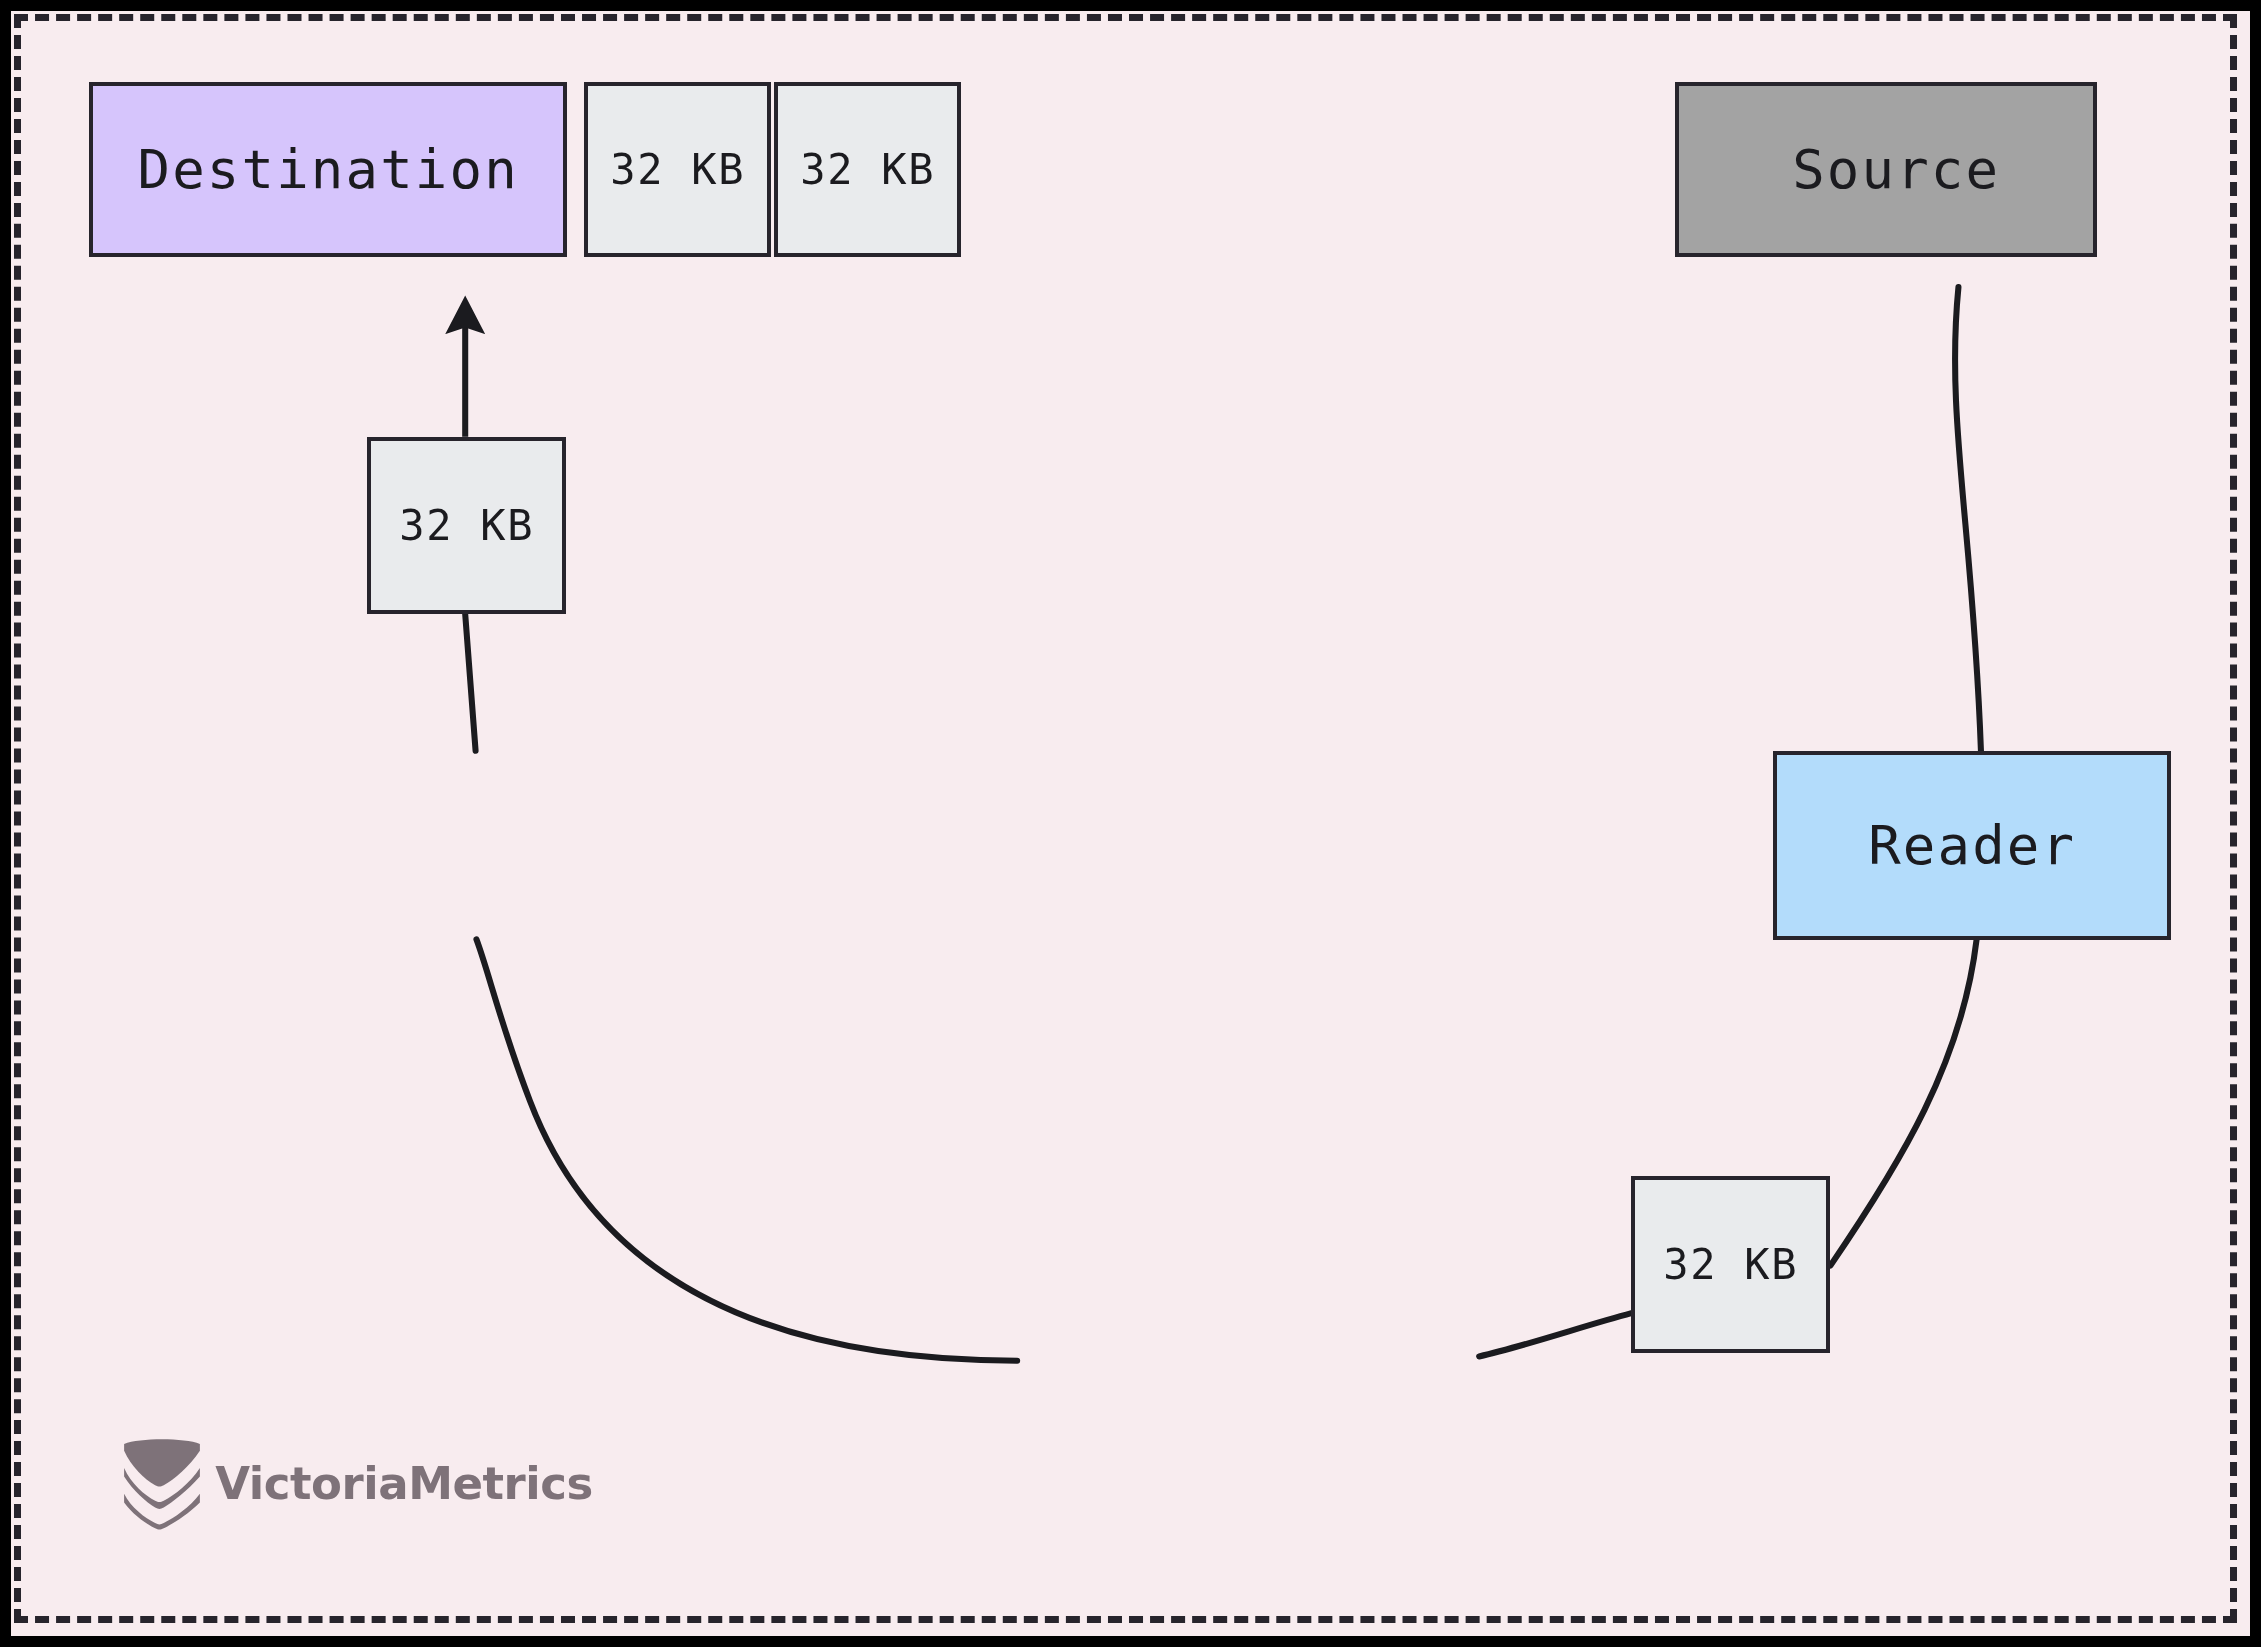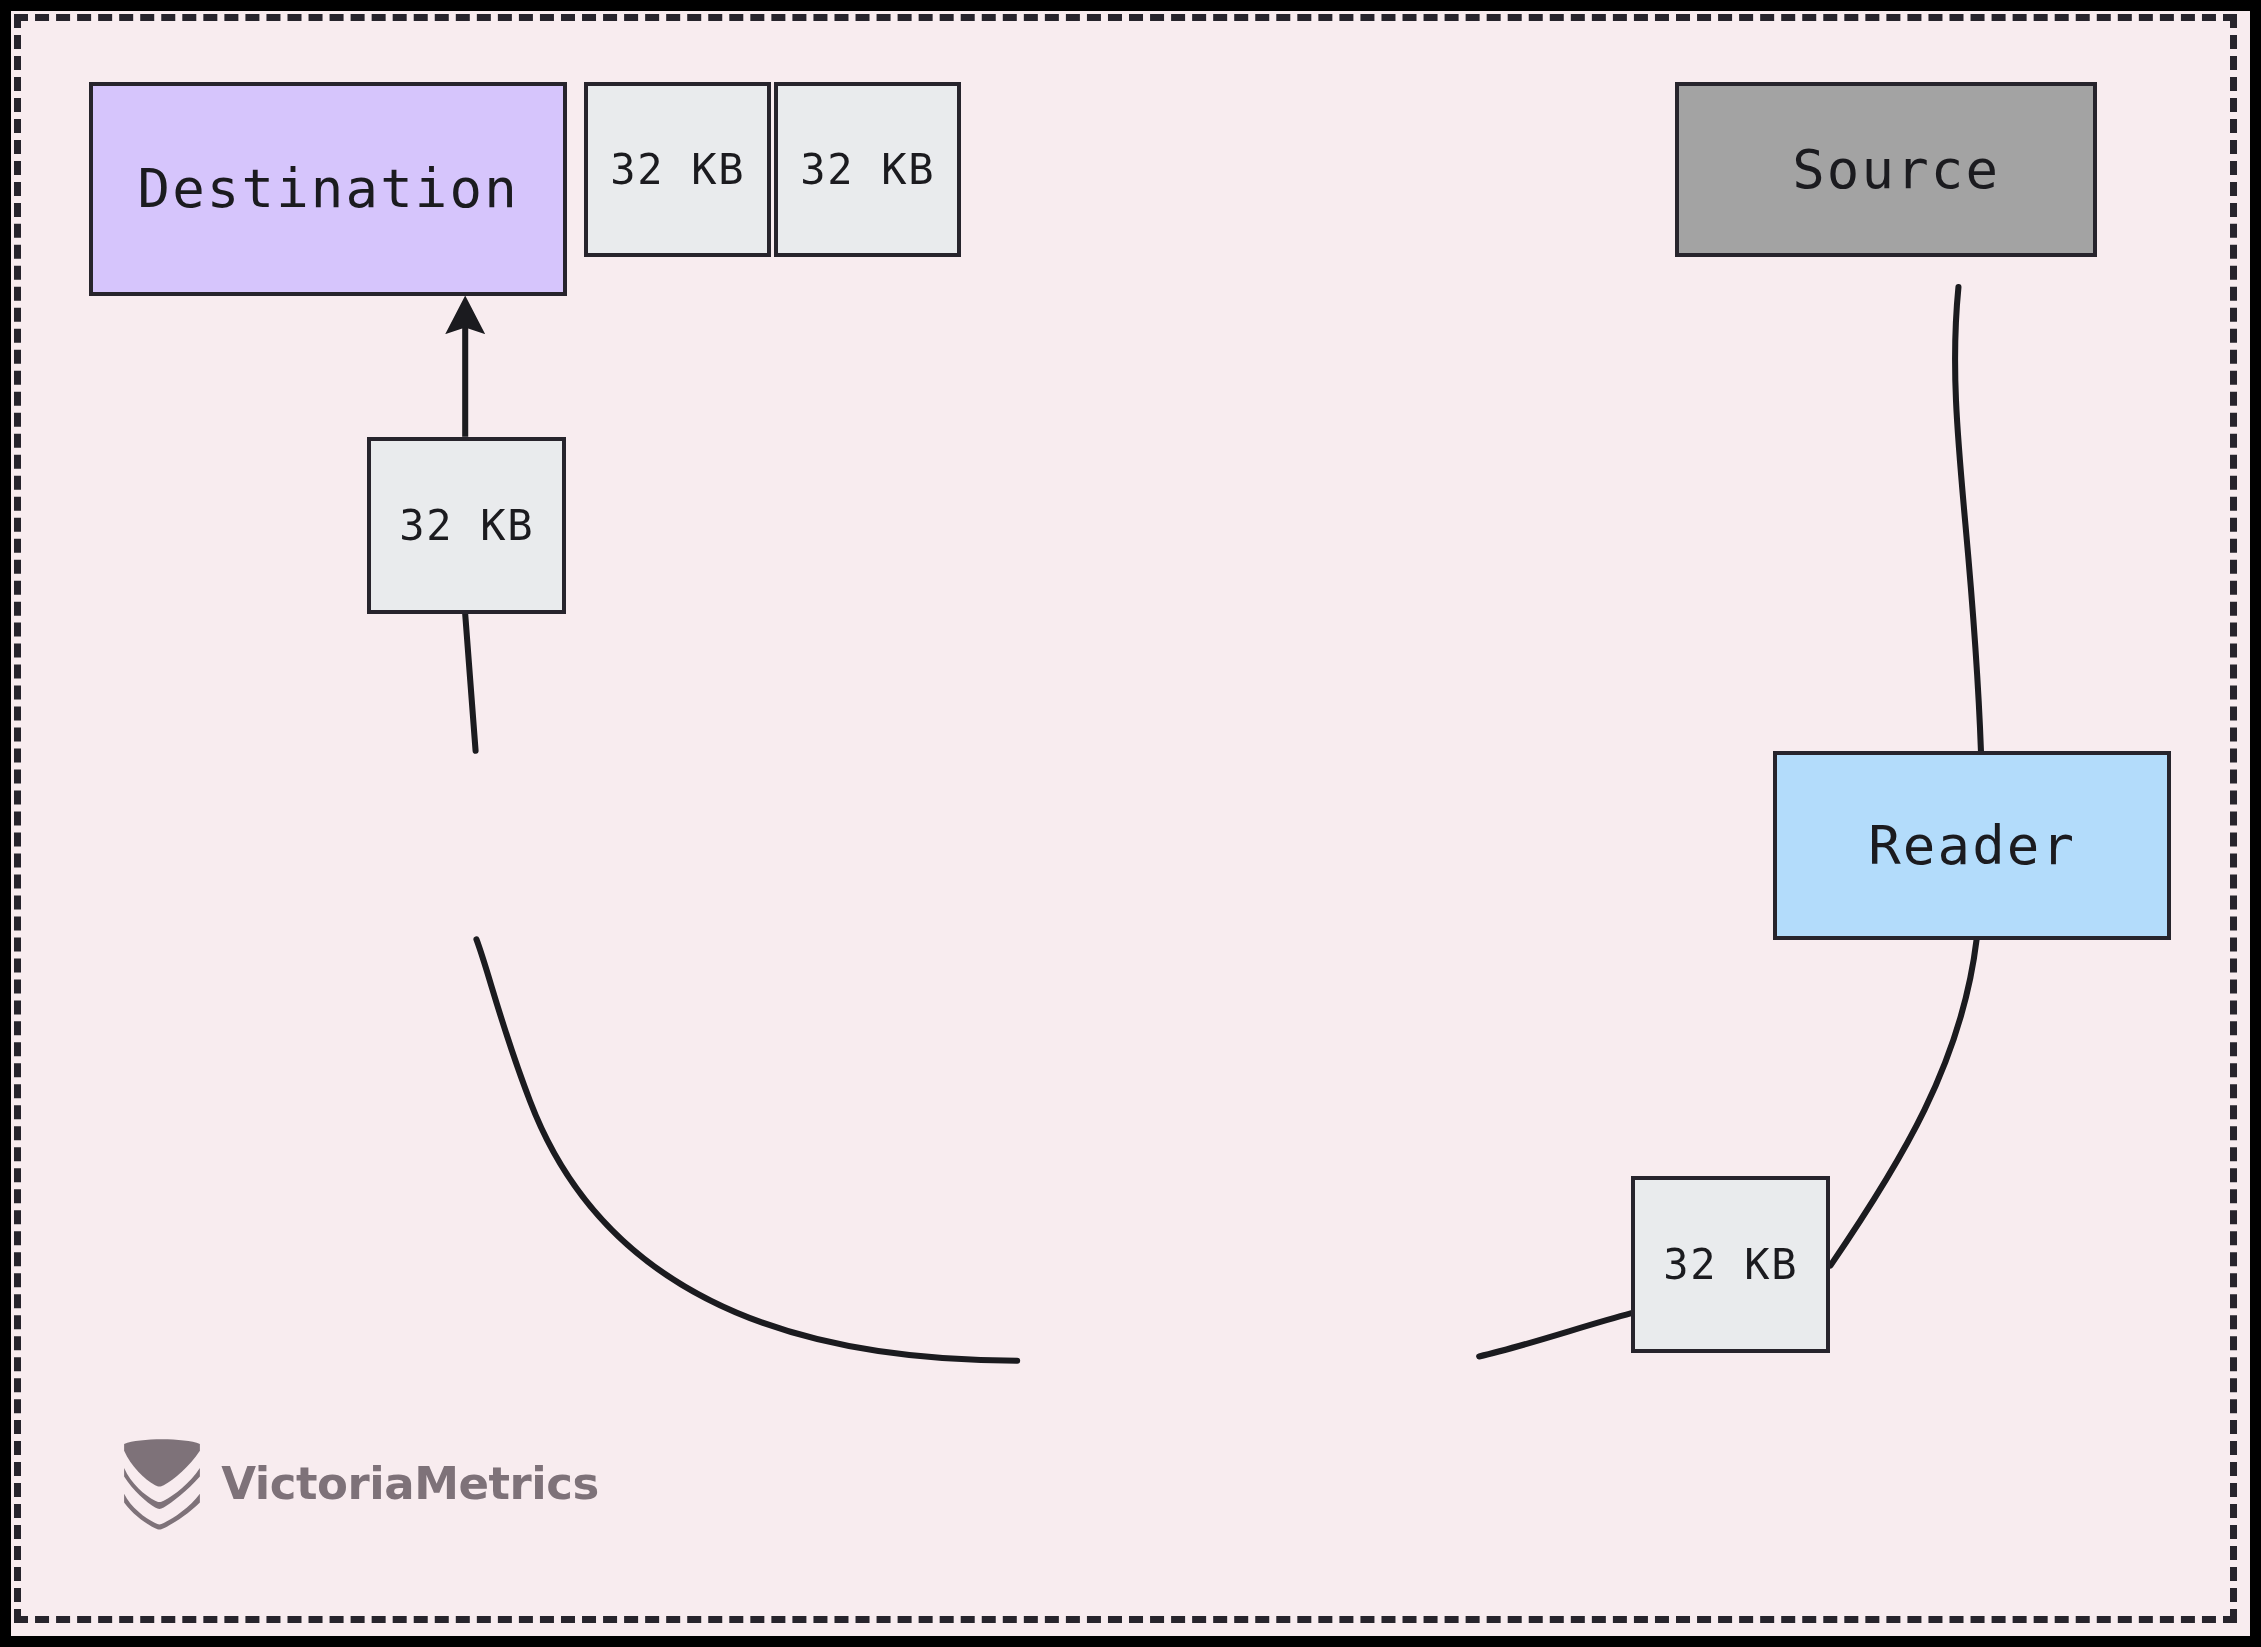--- a/index.html
+++ b/index.html
@@ -53,21 +53,21 @@
     z-index: 3;
   }
   .node-label {
     display: block;
     white-space: nowrap;
   }
   .n-dest {
     left: 78px;
     top: 71px;
     width: 478px;
-    height: 214px;
+    height: 175px;
     background: #d6c5fc;
     font-size: 54px;
   }
   .n-dest-cell-1 {
     left: 573px;
     top: 71px;
     width: 187px;
     height: 175px;
     background: #e9ebed;
     font-size: 42px;
@@ -137,21 +137,21 @@
     height: 1625px;
     z-index: 1;
     pointer-events: none;
   }
   #brand {
     position: absolute;
     left: 111px;
     top: 1426px;
     display: flex;
     align-items: center;
-    gap: 19px;
+    gap: 13px;
     z-index: 4;
   }
   #brand-mark {
     width: 80px;
     height: 93px;
     display: block;
   }
   #brand-text {
     font-family: "DejaVu Sans", "Liberation Sans", sans-serif;
     font-weight: bold;

